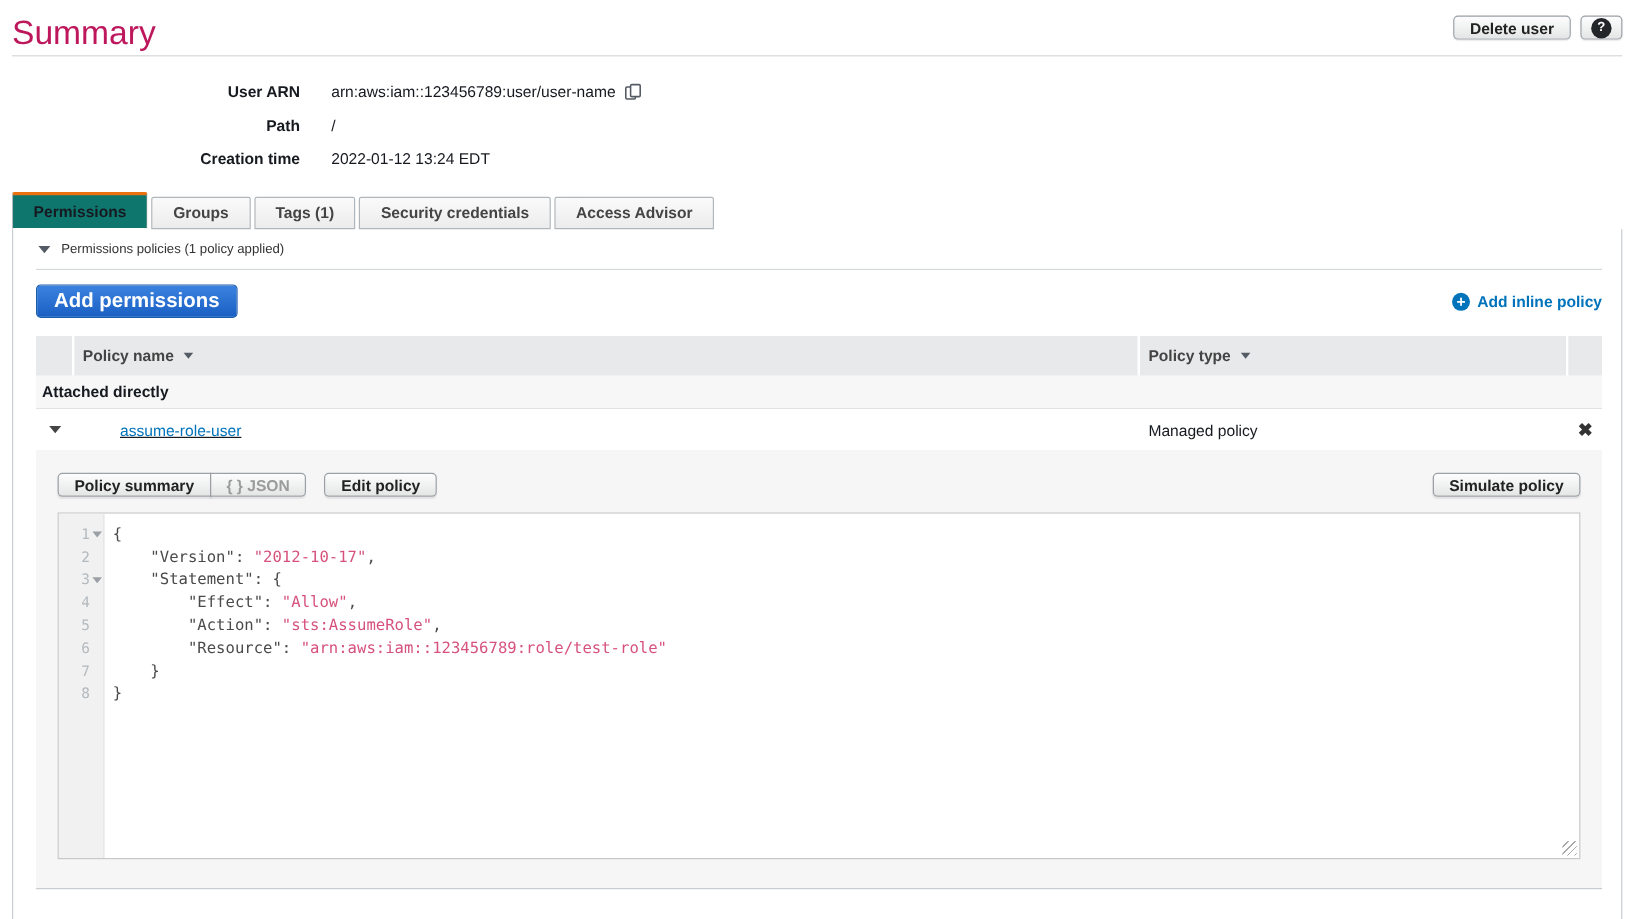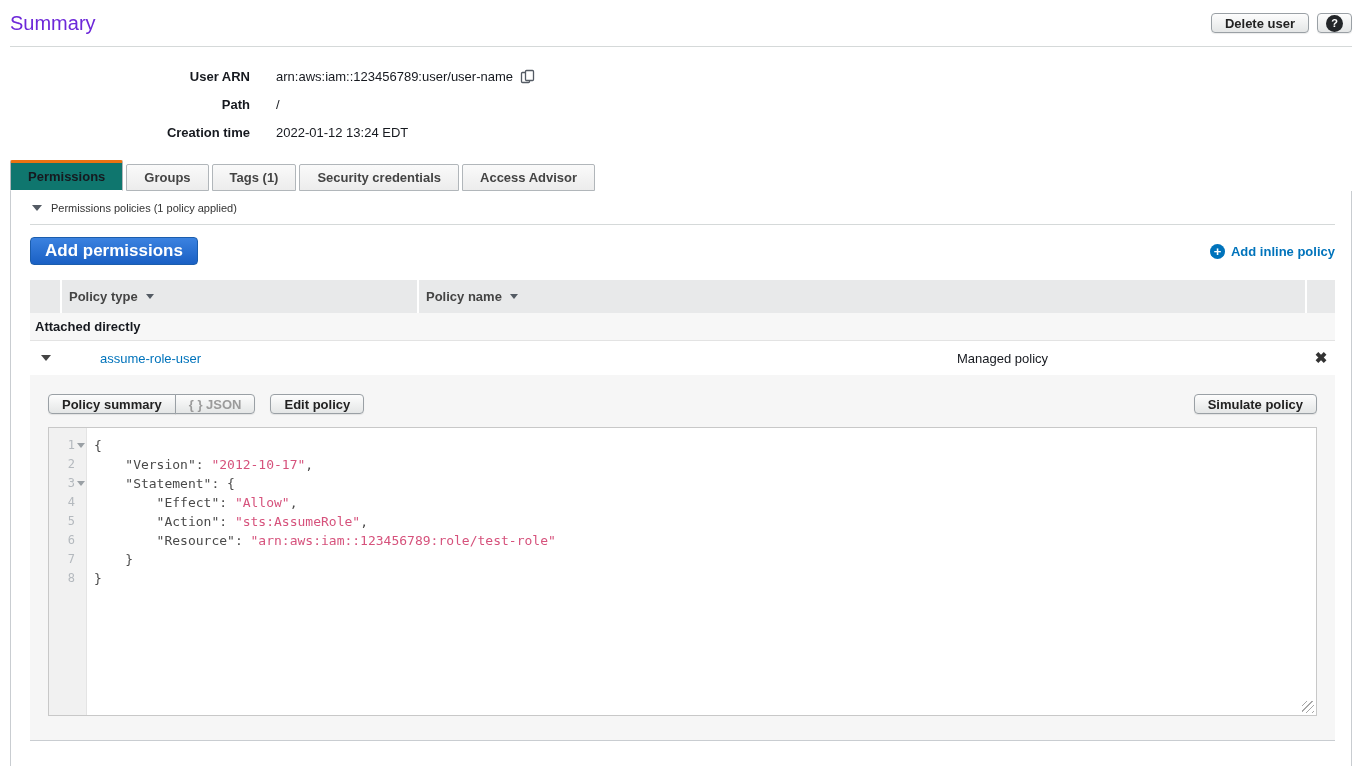--- a/index.html
+++ b/index.html
@@ -1,21 +1,21 @@
 <!DOCTYPE html>
 <html><head>
 <meta charset="utf-8">
 <style>
   * { margin:0; padding:0; box-sizing:border-box; }
   html,body { width:1362px; height:766px; overflow:hidden; background:#fff;
     font-family:"Liberation Sans", sans-serif; color:#16191f; font-size:13px; }
 
   
   .page-header { position:relative; padding:12px 10px 0 10px; height:46px; }
-  .page-title { font-size:20px; font-weight:500; color:#6d28d9; }
+  .page-title { font-size:28px; font-weight:500; color:#be185d; }
   .header-actions { position:absolute; right:10px; top:13px; display:flex; gap:8px; }
   .btn { display:inline-flex; align-items:center; justify-content:center;
     height:20px; padding:0 13px; border:1px solid #9aa0a5; border-radius:4px;
     background:linear-gradient(#fdfdfd,#e4e6e6); font-weight:bold; font-size:13px;
     color:#222; cursor:pointer; box-shadow:0 1px 1px rgba(0,0,0,.08); }
   .btn-help { padding:0 8px; }
   .help-circle { display:inline-flex; align-items:center; justify-content:center;
     width:17px; height:17px; border-radius:50%; background:#232629; color:#fff;
     font-size:11px; font-weight:bold; }
   .header-rule { border:none; border-top:1px solid #d5d9d9; margin:0 10px; }
@@ -67,21 +67,21 @@
     border-right:4px solid transparent; border-top:5px solid #545b64;
     display:inline-block; margin-left:8px; }
 
   .group-row { display:flex; align-items:center; height:28px; background:#f7f7f7;
     border-bottom:1px solid #e3e3e3; padding-left:5px; font-weight:bold; }
 
   .policy-row { display:flex; align-items:center; height:34px; background:#fff; }
   .row-caret-cell { width:32px; display:flex; justify-content:center; cursor:pointer; }
   .row-caret { width:0; height:0; border-left:5px solid transparent;
     border-right:5px solid transparent; border-top:6px solid #444; }
-  .row-name { flex:1; padding-left:38px; }
+  .row-name { flex:1; padding-left:38px;text-decoration:underline; }
   .row-name a { color:#0073bb; text-decoration:none; cursor:pointer; }
   .row-type { width:357px; padding-left:7px; color:#16191f; }
   .row-x { width:28px; text-align:center; font-size:15px; font-weight:bold; color:#333; cursor:pointer; }
 
   
   .detail { background:#f6f6f6; border-bottom:1px solid #c9cdd1; height:366px;
     padding:19px 18px 0 18px; }
   .detail-toolbar { display:flex; justify-content:space-between; align-items:center; }
   .detail-left { display:flex; align-items:center; }
   .seg { display:flex;justify-content:space-between; }
@@ -186,26 +186,26 @@
     <button class="btn-primary">Add permissions</button>
     <a class="inline-policy-link">
       <span class="plus-circle">+</span>
       <span>Add inline policy</span>
     </a>
   </div>
 
   <div class="policy-table">
     <div class="thead">
       <div class="th th-caret"></div>
+      <div class="th th-name">
+        <span>Policy name</span>
+        <span class="sort-caret"></span>
+      </div>
       <div class="th th-type">
         <span>Policy type</span>
-        <span class="sort-caret"></span>
-      </div>
-      <div class="th th-name">
-        <span>Policy name</span>
         <span class="sort-caret"></span>
       </div>
       <div class="th th-x"></div>
     </div>
 
     <div class="group-row">
       <span>Attached directly</span>
     </div>
 
     <div class="policy-row">

